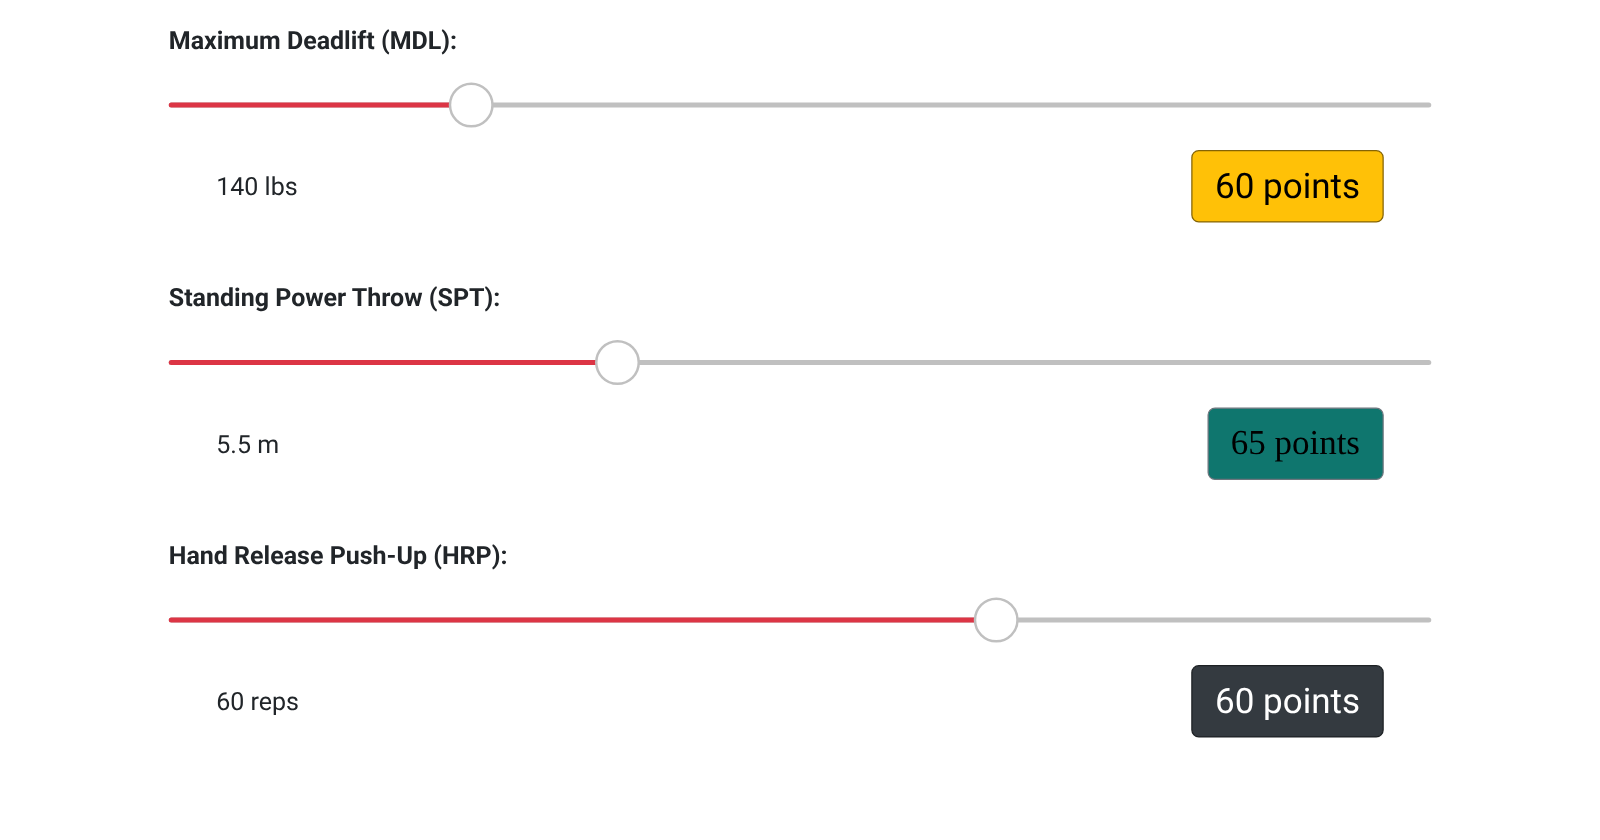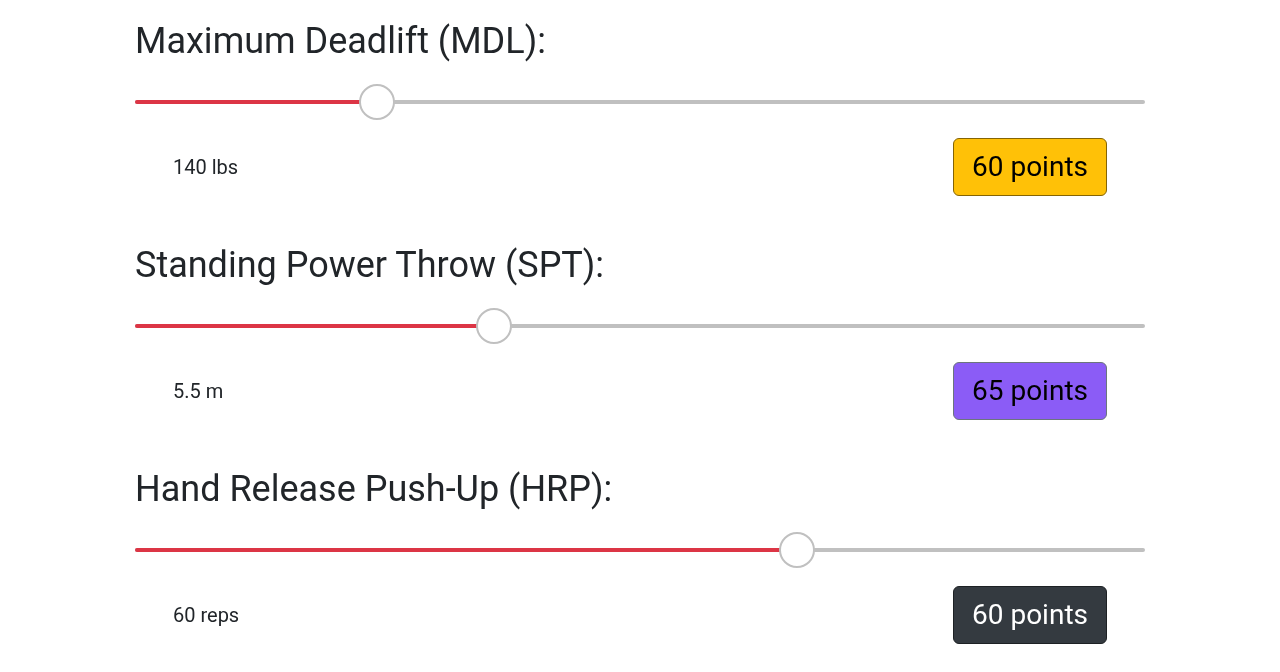--- a/index.html
+++ b/index.html
@@ -11,22 +11,22 @@
       font-family: -apple-system, BlinkMacSystemFont, "Segoe UI", Roboto, Helvetica, Arial, sans-serif;
       background: #ffffff;
       width: 1280px;
       height: 672px;
       padding: 20px 135px 0 135px;
     }
     .exercise-block {
       margin-bottom: 48px;
     }
     .exercise-label {
-      font-size: 36px;
-      font-weight: 400;
+      font-size: 20px;
+      font-weight: 700;
       color: #212529;
       margin-bottom: 22px;
     }
     .slider-container {
       position: relative;
       width: 100%;
       height: 36px;
       display: flex;
       align-items: center;
       margin-bottom: 18px;
@@ -77,23 +77,24 @@
       border: 1px solid;
       line-height: 1;
     }
     .badge-warning {
       background: #ffc107;
       border-color: #856404;
       color: #000000;
       text-align: right;
     }
     .badge-secondary {
-      background: #8b5cf6;
+      background: #0f766e;
       border-color: #6c757d;
       color: #000000;
+      font-family: Liberation Serif, serif;
     }
     .badge-dark {
       background: #343a40;
       border-color: #1d2124;
       color: #ffffff;
     }
   </style>
 </head>
 <body>
 

